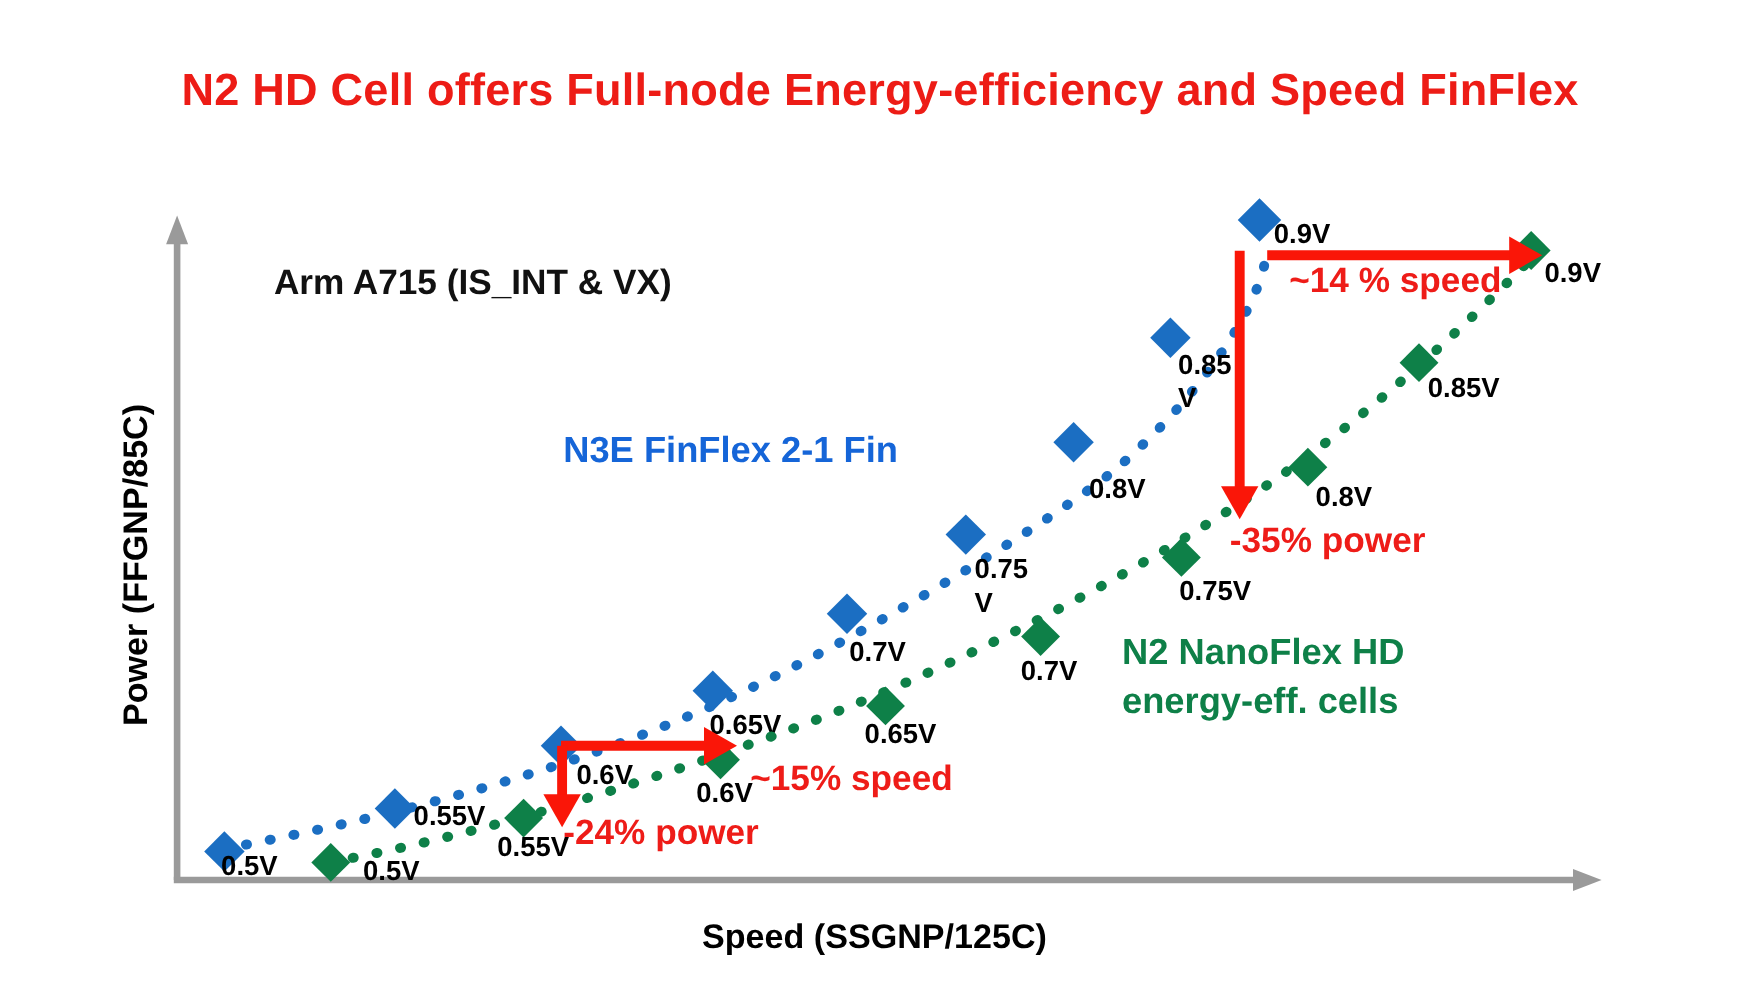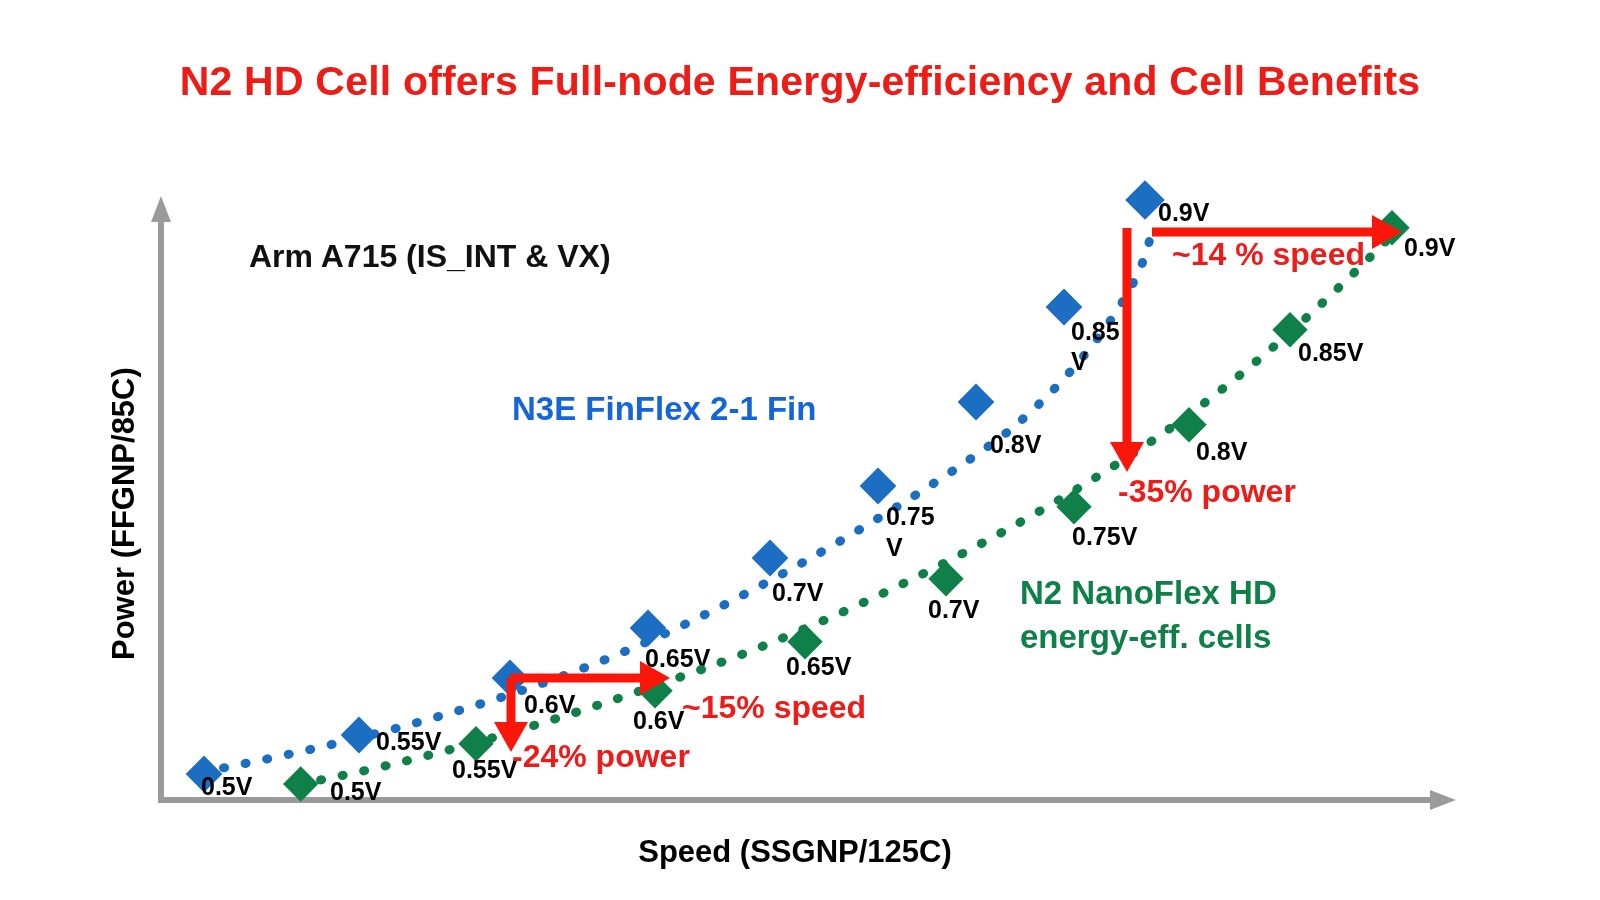--- a/index.html
+++ b/index.html
@@ -19,21 +19,21 @@
   .annot{font-family:"Liberation Sans",sans-serif;font-weight:700;fill:#EE1C18;font-size:32px;}
   .hdrnote{font-family:"Liberation Sans",sans-serif;font-weight:700;fill:#111;font-size:32px;}
   .redstroke{stroke:#FA1608;stroke-width:9;fill:none;}
   .redfill{fill:#FA1608;}
 </style>
 </head>
 <body>
 
 <div id="stage">
 
-  <div id="slide-title">N2 HD Cell offers Full-node Energy-efficiency and Cell Benefits</div>
+  <div id="slide-title">N2 HD Cell offers Full-node Energy-efficiency and Speed FinFlex</div>
 
   <svg id="chart" viewBox="0 0 1600 900">
 
     <g>
       <line class="axis-line" x1="161" y1="215" x2="161" y2="800"></line>
       <polygon class="axis-head" points="161,196 151,222 171,222"></polygon>
       <line class="axis-line" x1="158" y1="800" x2="1436" y2="800"></line>
       <polygon class="axis-head" points="1456,800 1430,790 1430,810"></polygon>
     </g>
 

